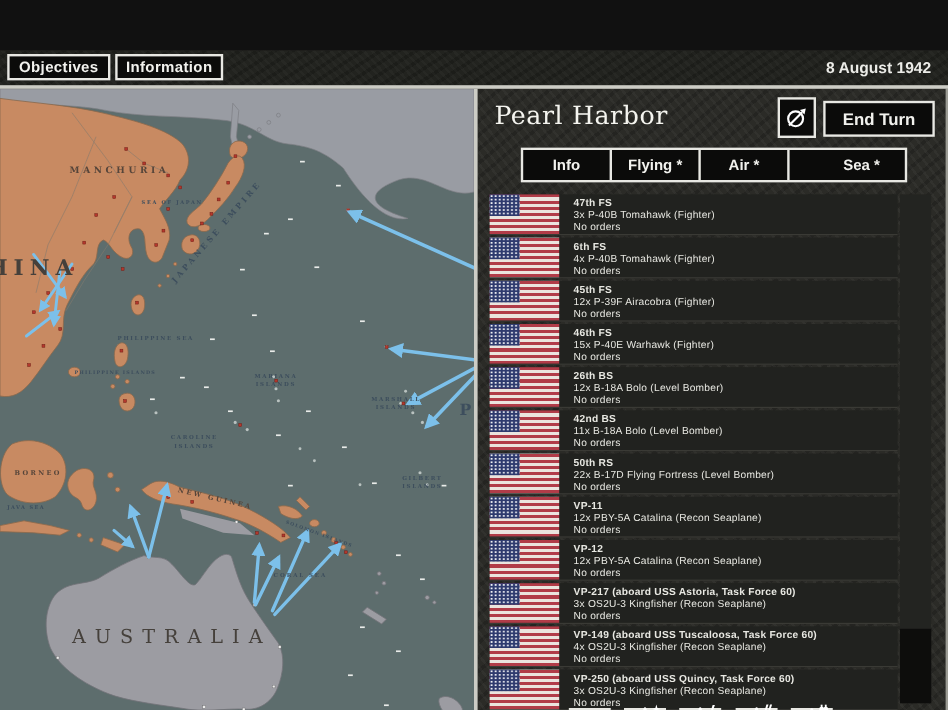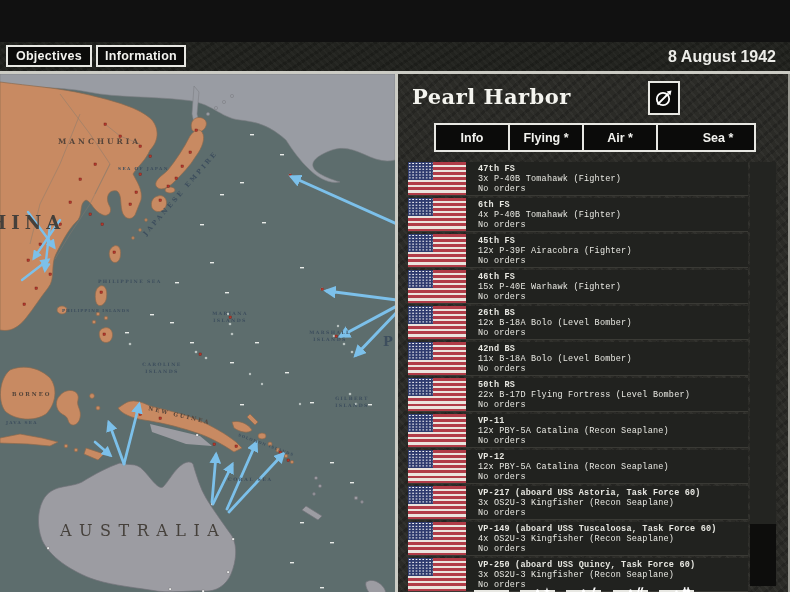--- a/index.html
+++ b/index.html
@@ -11,47 +11,47 @@
     background-image:repeating-linear-gradient(47deg,rgba(255,255,255,.025) 0 2px,transparent 2px 5px),
                      repeating-linear-gradient(-33deg,rgba(0,0,0,.18) 0 3px,transparent 3px 8px);
     z-index:5;}
   .topbar-line{position:absolute;left:0;top:29px;width:790px;height:3px;background:#ccccc5;z-index:6;}
   .tb-btn{position:absolute;top:3px;height:22px;background:#0b0b0a;border:2px solid #e8e8e3;
     color:#f2f2ee;font-size:12.5px;font-weight:bold;display:flex;align-items:center;justify-content:center;
     box-sizing:border-box;letter-spacing:.3px;}
   .tb-objectives{left:6px;width:86px;}
   .tb-information{left:96px;width:90px;}
   .tb-date{position:absolute;right:14px;top:0;height:29px;display:flex;align-items:center;
-    color:#ececе8;color:#ececE8;font-size:16px;font-weight:bold;}
+    color:#ececе8;color:#ececE8;font-size:13px;font-weight:bold;}
   
   .map-wrap{position:absolute;left:0;top:32px;width:395px;height:560px;background:#5d6d6d;}
   .sea-label{fill:#3d4e5d;font-family:"DejaVu Serif",serif;font-weight:bold;}
   .land-label{fill:#56453a;font-family:"DejaVu Serif",serif;font-weight:bold;}
   .big-label{fill:#45403b;font-family:"DejaVu Serif",serif;}
   
   .panel{position:absolute;left:395px;top:32px;width:395px;height:560px;box-sizing:border-box;
     background-color:#2b2b27;
     background-image:repeating-linear-gradient(52deg,rgba(255,255,255,.03) 0 2px,transparent 2px 6px),
                      repeating-linear-gradient(-40deg,rgba(0,0,0,.16) 0 3px,transparent 3px 9px);
     border-left:3px solid #ccccc5;border-right:2px solid #9b9b94;}
-  .panel-title{position:absolute;left:14px;top:10px;color:#f4f4ef;font-size:21px;font-weight:bold;
+  .panel-title{position:absolute;left:14px;top:10px;color:#f4f4ef;font-size:21px;font-weight:normal;
     font-family:"DejaVu Serif",serif;letter-spacing:.5px;}
   .clear-btn{position:absolute;left:250px;top:7px;width:32px;height:34px;background:#0b0b0a;
     border:2px solid #e8e8e3;box-sizing:border-box;display:flex;align-items:center;justify-content:center;}
   .endturn-btn{position:absolute;left:288px;top:10px;width:93px;height:30px;background:#0b0b0a;
     border:2px solid #e8e8e3;box-sizing:border-box;color:#f2f2ee;font-size:14px;font-weight:bold;
     display:flex;align-items:center;justify-content:center;}
   .tabs{position:absolute;left:36px;top:49px;width:322px;height:29px;display:flex;
     border:2px solid #e8e8e3;box-sizing:border-box;background:#0b0b0a;justify-content:flex-end;}
   .tab{flex:1;display:flex;align-items:center;justify-content:center;color:#f2f2ee;
     font-size:12.5px;font-weight:bold;border-right:2px solid #e8e8e3;box-sizing:border-box;}
   .tab:last-child{border-right:none;padding-left:24px;}
   .unit-list{position:absolute;left:10px;top:88px;width:340px;}
   .unit-row{position:relative;width:340px;height:33px;margin-bottom:2px;background:#21221f;
-    border-bottom:1px solid #3a3a35;display:flex;font-family:Liberation Mono, monospace;}
+    border-bottom:1px solid #3a3a35;display:flex;}
   .flag{position:relative;width:58px;height:33px;flex:0 0 58px;
     background:repeating-linear-gradient(to bottom,#b13c48 0 2.55px,#ebe4de 2.55px 5.1px);}
   .flag .canton{position:absolute;left:0;top:0;width:25px;height:17.8px;background:#2e3a6e;
     background-image:radial-gradient(circle,#fff .65px,transparent .9px);background-size:3.4px 2.9px;}
   .unit-text{padding:2px 0 0 12px;color:#e8e8e2;font-size:8.5px;line-height:10px;letter-spacing:.2px;}
   .u-name{font-weight:bold;}
   .scrollbar{position:absolute;left:352px;top:88px;width:26px;height:424px;background:#232421;}
   .scroll-thumb{position:absolute;left:0;bottom:0;width:26px;height:62px;background:#0d0d0c;}
   .select-bar{position:absolute;left:0;top:515px;width:390px;height:40px;display:flex;align-items:center;}
   .select-label{position:absolute;left:38px;color:#f0f0ea;font-size:13px;font-weight:bold;}
@@ -315,20 +315,21 @@
     <div class="panel-title">Pearl Harbor</div>
 
     <div class="clear-btn">
       <svg width="24" height="24" viewBox="0 0 24 24">
         <circle cx="11" cy="13" r="6.2" fill="none" stroke="#fff" stroke-width="1.8"></circle>
         <line x1="5.5" y1="18.5" x2="16.5" y2="7.5" stroke="#fff" stroke-width="1.8"></line>
         <polygon points="19.5,4.5 14.6,5.6 18.4,9.4" fill="#fff"></polygon>
       </svg>
     </div>
 
+    <div class="endturn-btn">End Turn</div>
 
     <div class="tabs">
       <div class="tab">Info</div>
       <div class="tab">Flying *</div>
       <div class="tab">Air *</div>
       <div class="tab">Sea *</div>
     </div>
 
     <div class="unit-list">
       <div class="unit-row">

